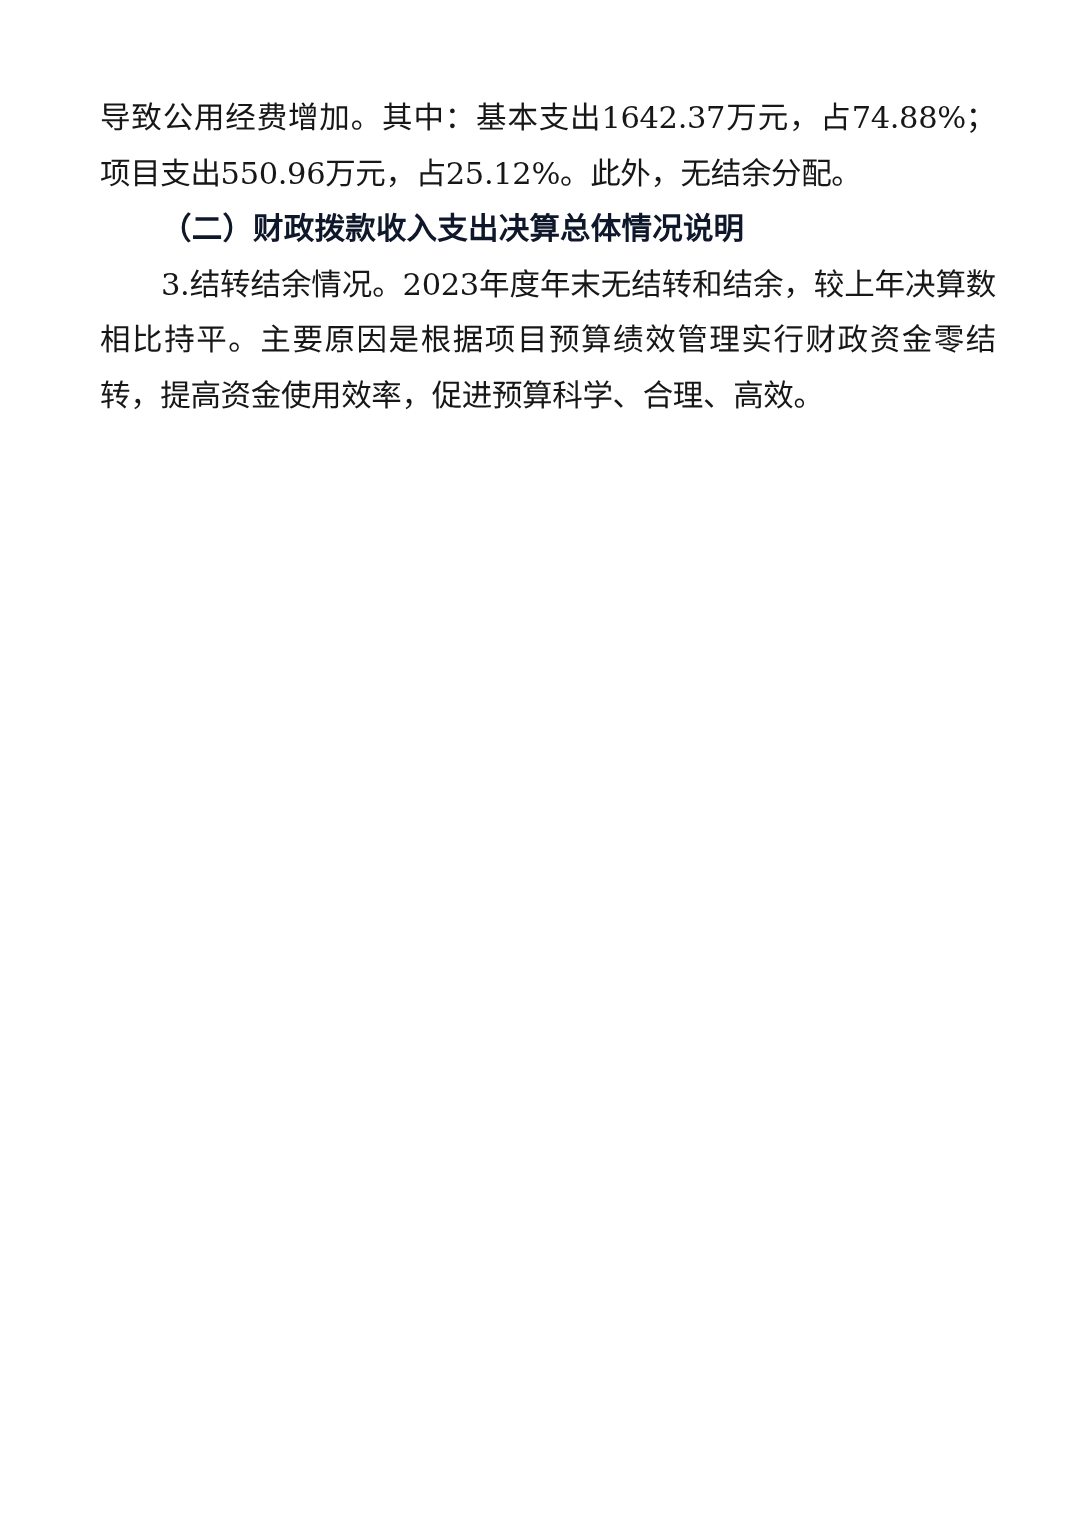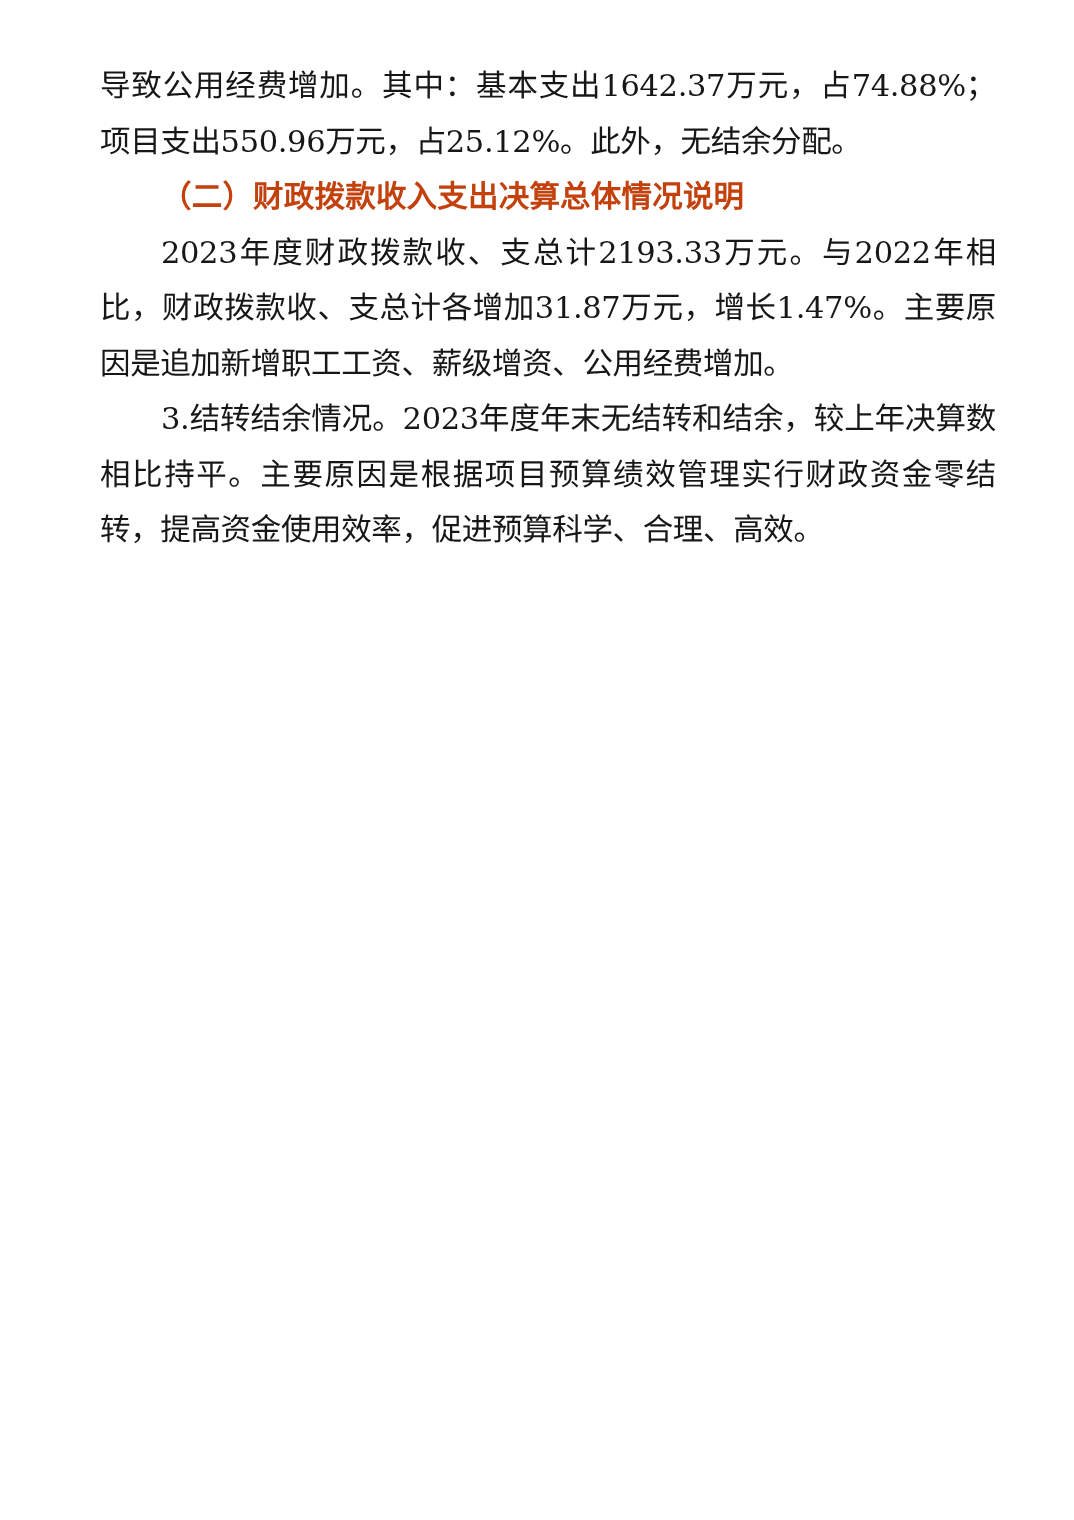--- a/index.html
+++ b/index.html
@@ -7,21 +7,21 @@
     padding: 0;
     background: #ffffff;
   }
 
   .page {
     position: relative;
     width: 1074px;
     height: 1520px;
     background: #ffffff;
     box-sizing: border-box;
-    padding: 58px 78px 0 100px;
+    padding: 90px 78px 0 100px;
     overflow: hidden;
   }
 
   .doc-body {
     width: 896px;
   }
 
   
   .para {
     font-family: "DejaVu Serif", "Liberation Serif", serif;
@@ -40,21 +40,21 @@
   
   .para.no-indent {
     text-indent: 0;
   }
 
   
   .heading {
     font-family: "DejaVu Serif", "Liberation Serif", serif;
     font-size: 30.5px;
     line-height: 55.5px;
-    color: #c2410c;
+    color: #0f172a;
     margin: 0;
     text-indent: 2em;
     font-weight: 700;
     letter-spacing: 0.2px;
     text-align: left;
     word-break: break-all;
   }
 
   
   .tight {
@@ -65,21 +65,20 @@
 <body>
 
 <div class="page">
   <div class="doc-body">
 
     <p class="para no-indent tight">导致公用经费增加。其中：基本支出1642.37万元，占74.88%；项目支出550.96万元，占25.12%。此外，无结余分配。</p>
 
 
     <p class="heading">（二）财政拨款收入支出决算总体情况说明</p>
 
-    <p class="para tight">2023年度财政拨款收、支总计2193.33万元。与2022年相比，财政拨款收、支总计各增加31.87万元，增长1.47%。主要原因是追加新增职工工资、薪级增资、公用经费增加。</p>
 
 
 
 
     <p class="para tight">3.结转结余情况。2023年度年末无结转和结余，较上年决算数相比持平。主要原因是根据项目预算绩效管理实行财政资金零结转，提高资金使用效率，促进预算科学、合理、高效。</p>
 
 
   </div>
 </div>
 

